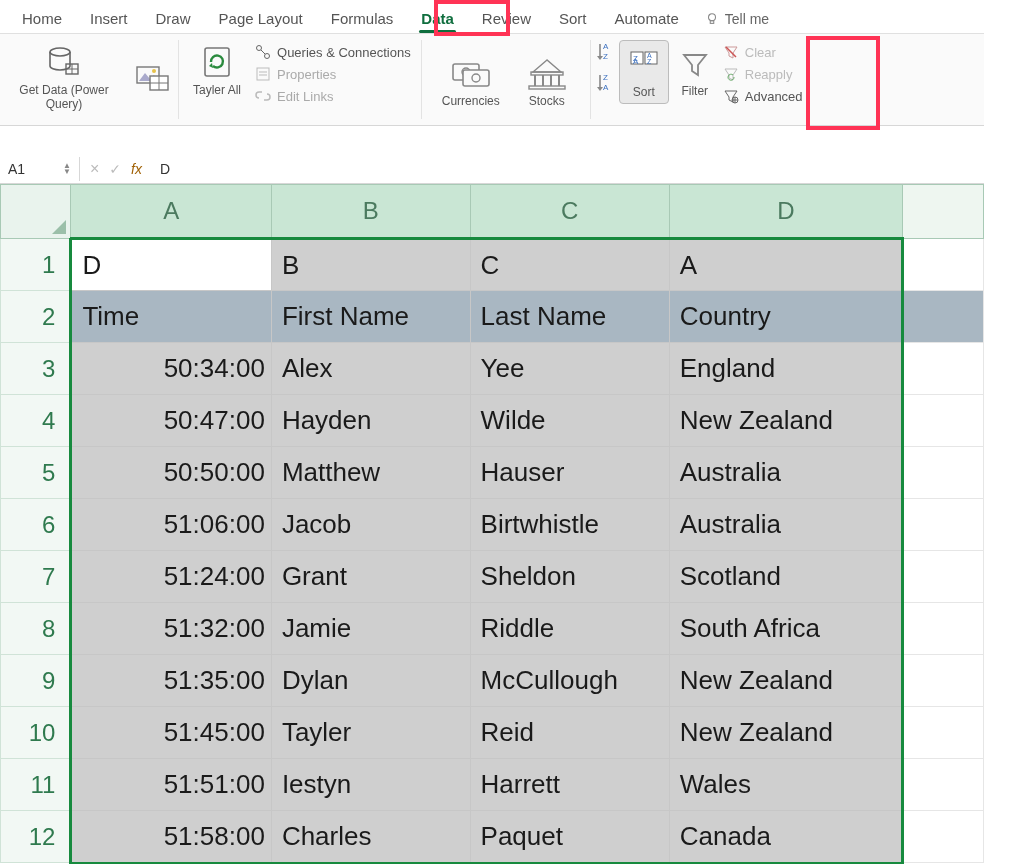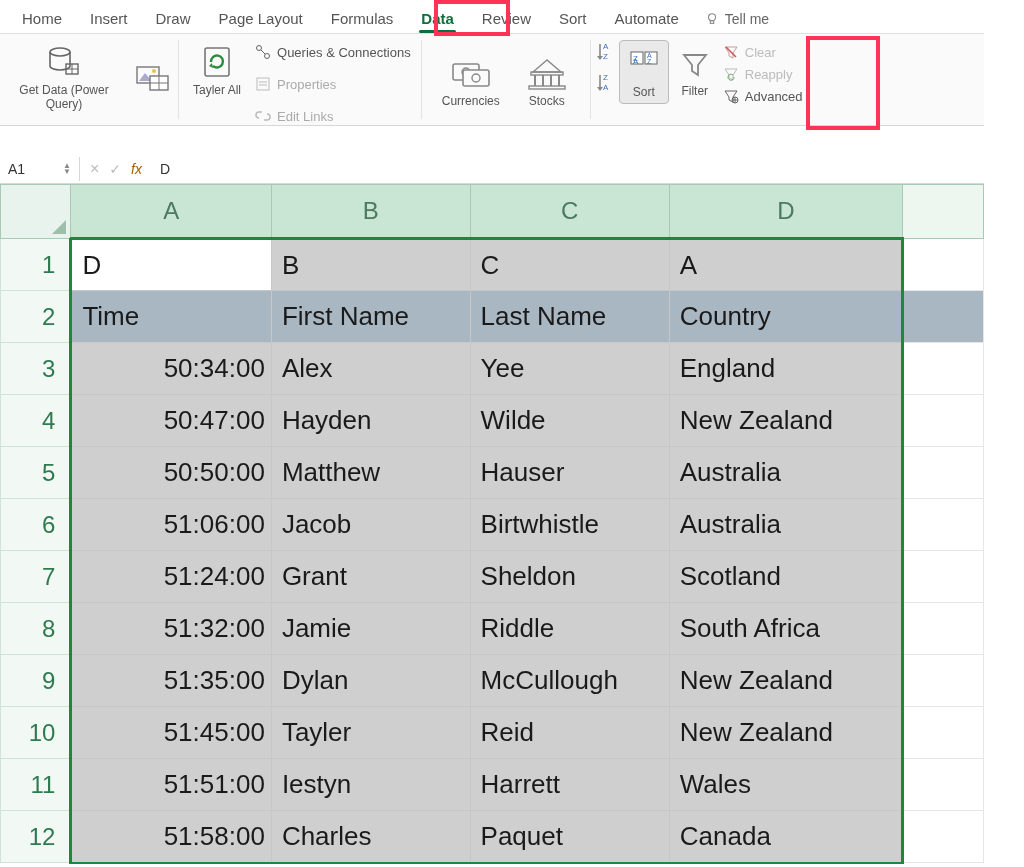--- a/index.html
+++ b/index.html
@@ -88,21 +88,21 @@
     font-size: 13px;
     color: #aaa;
     padding: 2px 2px;
     cursor: pointer;
   }
   .small-row.enabled { color: #555; }
   .small-row .sico { width: 16px; height: 16px; display:flex; align-items:center; justify-content:center; }
   .small-row .sico svg { width: 16px; height: 16px; }
   .stack {
     display: flex; flex-direction: column; justify-content: center;
-    gap: 12px;
+    gap: 2px;
     text-align: right;
   }
   .mid-btn {
     display:flex; flex-direction:column; align-items:center;
     font-size:12px; color:#555; padding:4px 12px; cursor:pointer;
   }
   .mid-btn .ico { width:46px; height:40px; display:flex; align-items:center; justify-content:center; }
   .mid-btn .ico svg { width:44px; height:36px; }
 
   .sort-area { display:flex; gap:2px; align-items:flex-start; padding:6px 4px;}

